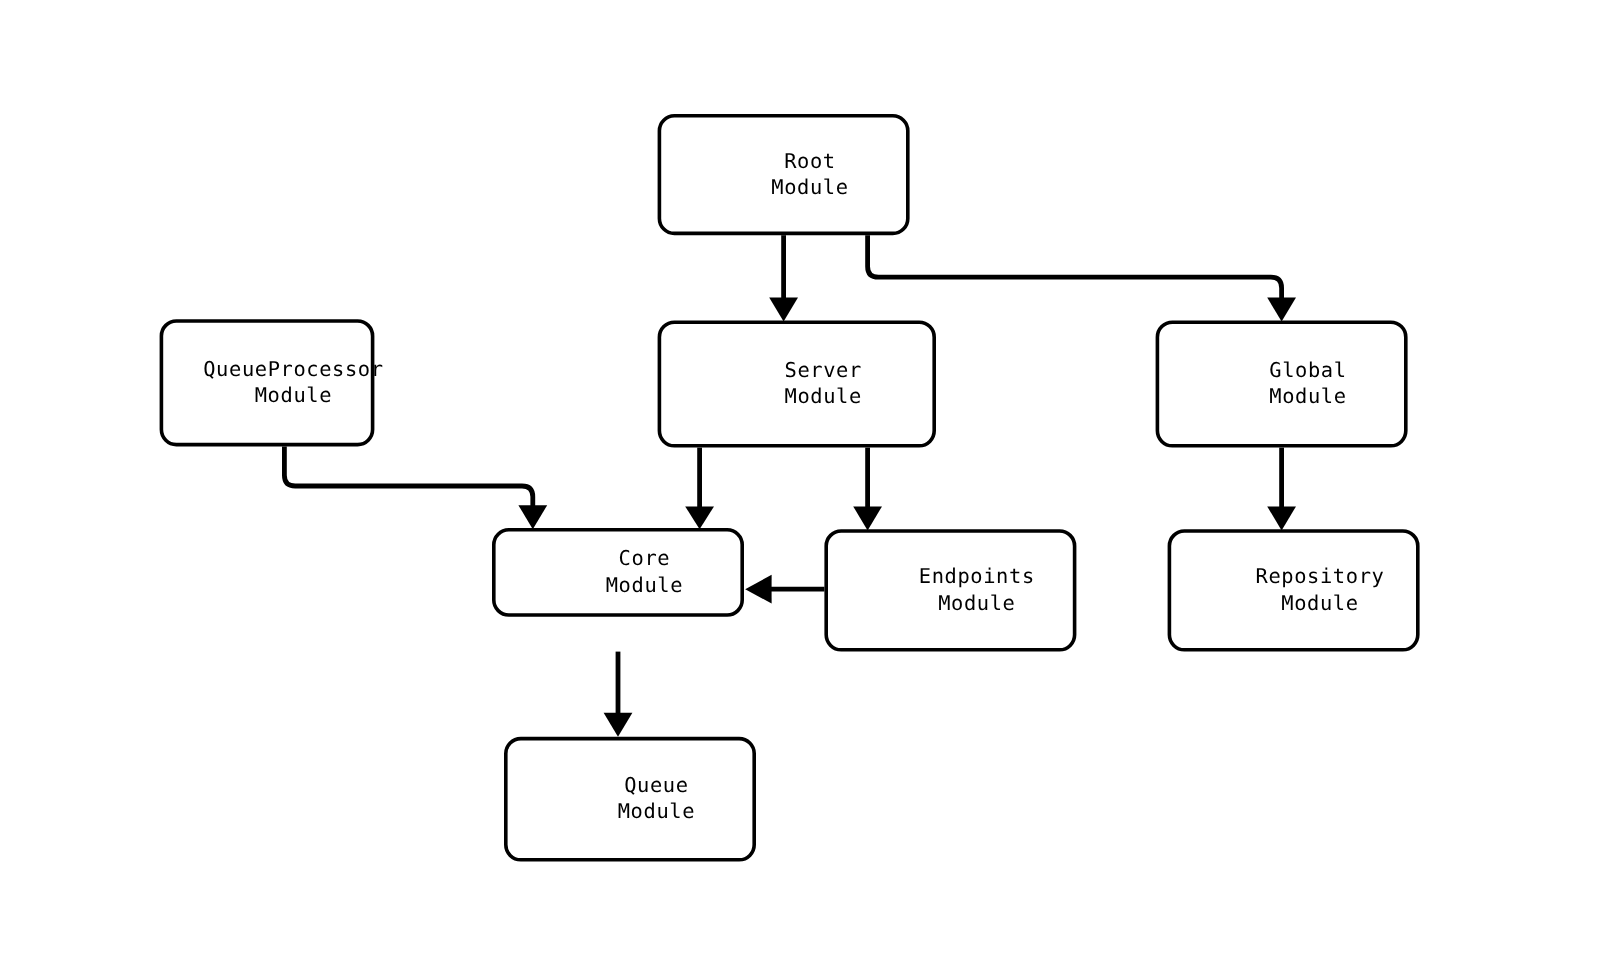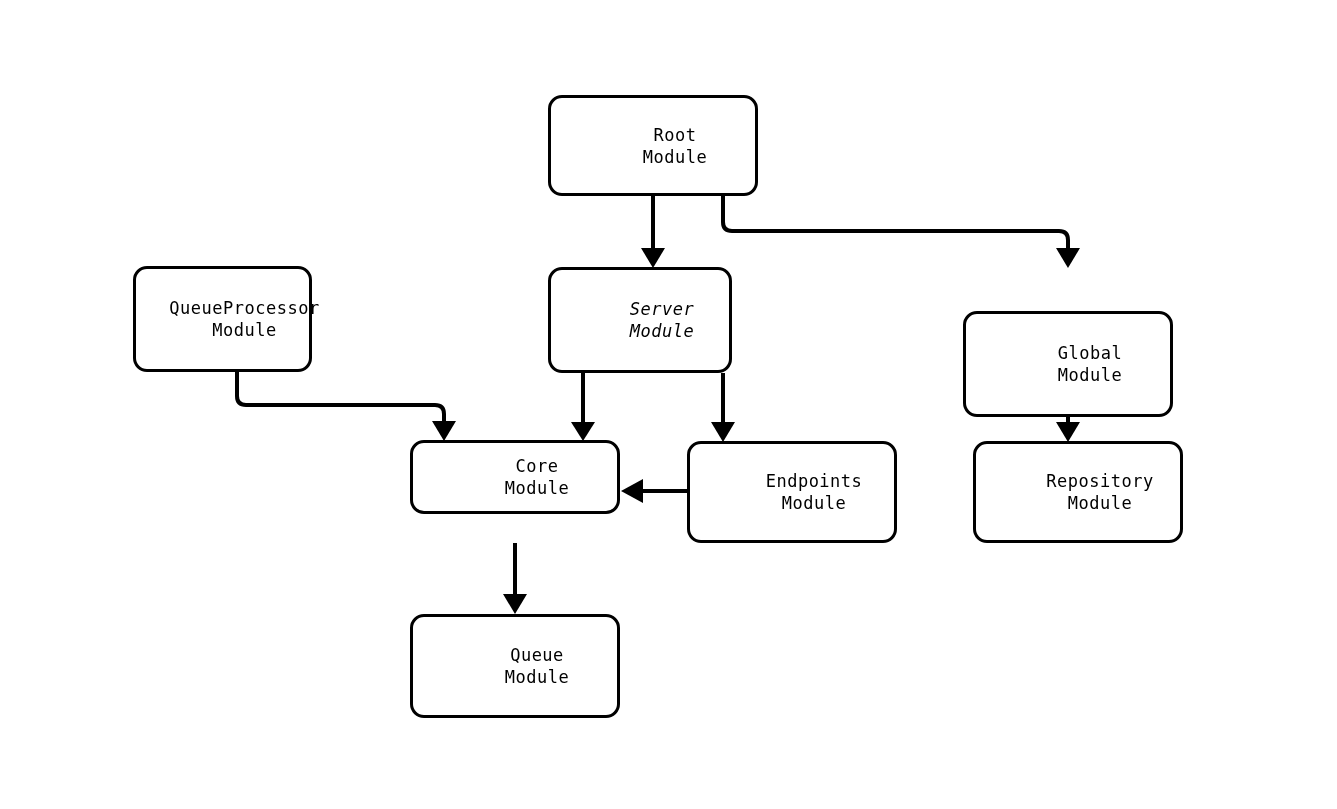--- a/index.html
+++ b/index.html
@@ -103,43 +103,43 @@
   <div class="node" style="left:548px; top:95px; width:210px; height:101px;">
     <span class="node-line">Root</span>
     <span class="node-line">Module</span>
   </div>
 
   <div class="node" style="left:133px; top:266px; width:179px; height:106px;">
     <span class="node-line">QueueProcessor</span>
     <span class="node-line">Module</span>
   </div>
 
-  <div class="node" style="left:548px; top:267px; width:184px; height:106px;font-style:italic;">
+  <div class="node" style="left:548px; top:267px; width:232px; height:106px;">
     <span class="node-line">Server</span>
     <span class="node-line">Module</span>
   </div>
 
-  <div class="node" style="left:963px; top:267px; width:210px; height:106px;margin-top:44px;">
+  <div class="node" style="left:963px; top:267px; width:210px; height:106px;">
     <span class="node-line">Global</span>
     <span class="node-line">Module</span>
   </div>
 
   <div class="node" style="left:410px; top:440px; width:210px; height:74px;">
     <span class="node-line">Core</span>
     <span class="node-line">Module</span>
   </div>
 
   <div class="node" style="left:687px; top:441px; width:210px; height:102px;">
     <span class="node-line">Endpoints</span>
     <span class="node-line">Module</span>
   </div>
 
   <div class="node" style="left:963px; top:441px; width:210px; height:102px;margin-left:10px;">
     <span class="node-line">Repository</span>
     <span class="node-line">Module</span>
   </div>
 
-  <div class="node" style="left:410px; top:614px; width:210px; height:104px;">
+  <div class="node" style="left:420px; top:614px; width:210px; height:104px;">
     <span class="node-line">Queue</span>
     <span class="node-line">Module</span>
   </div>
 
 </div>
 
 </body></html>

